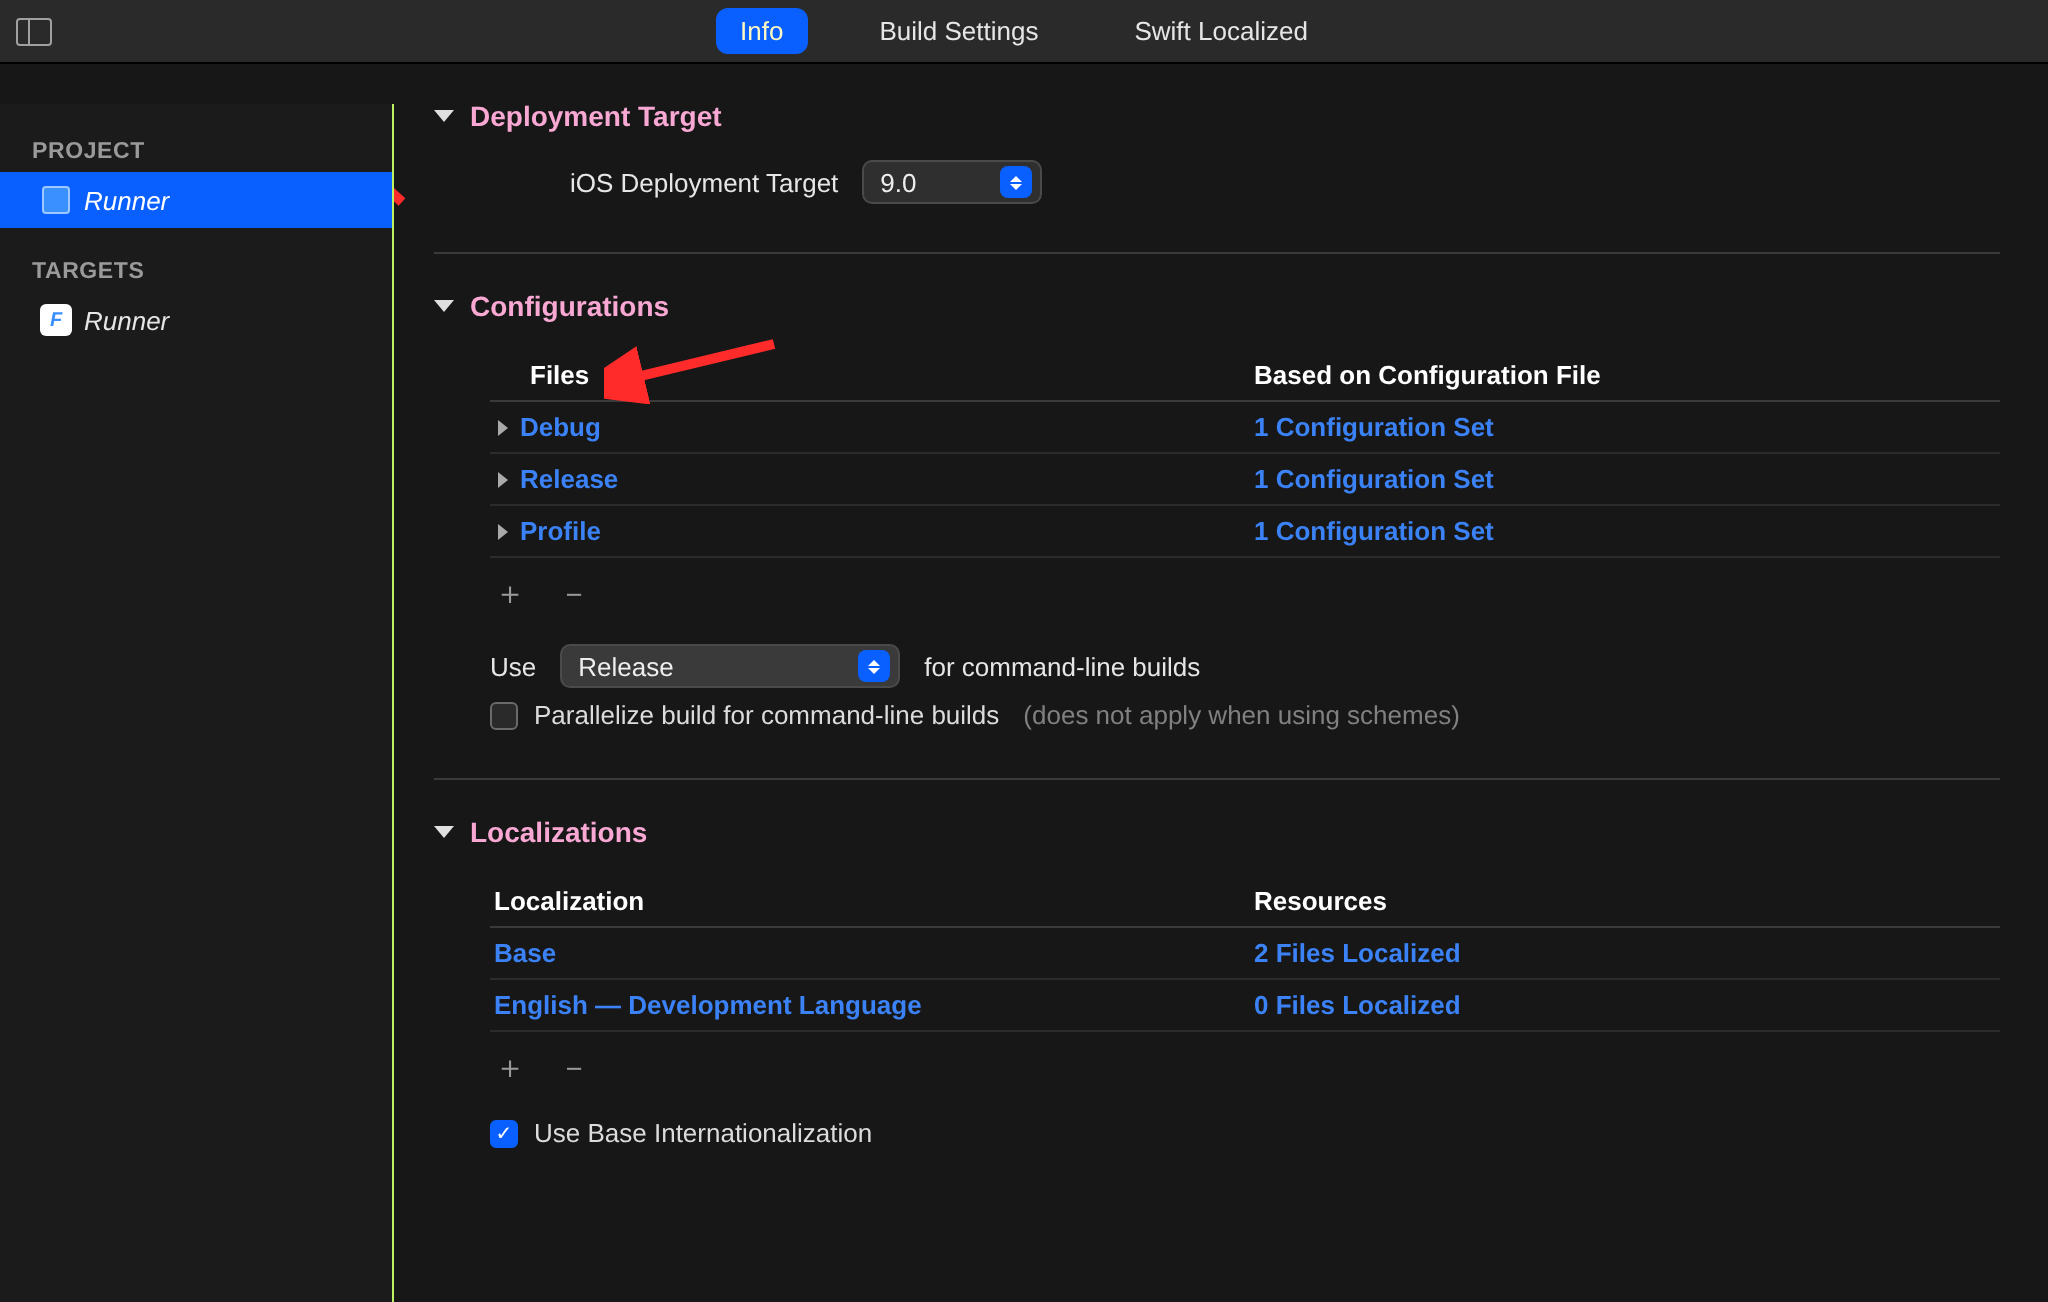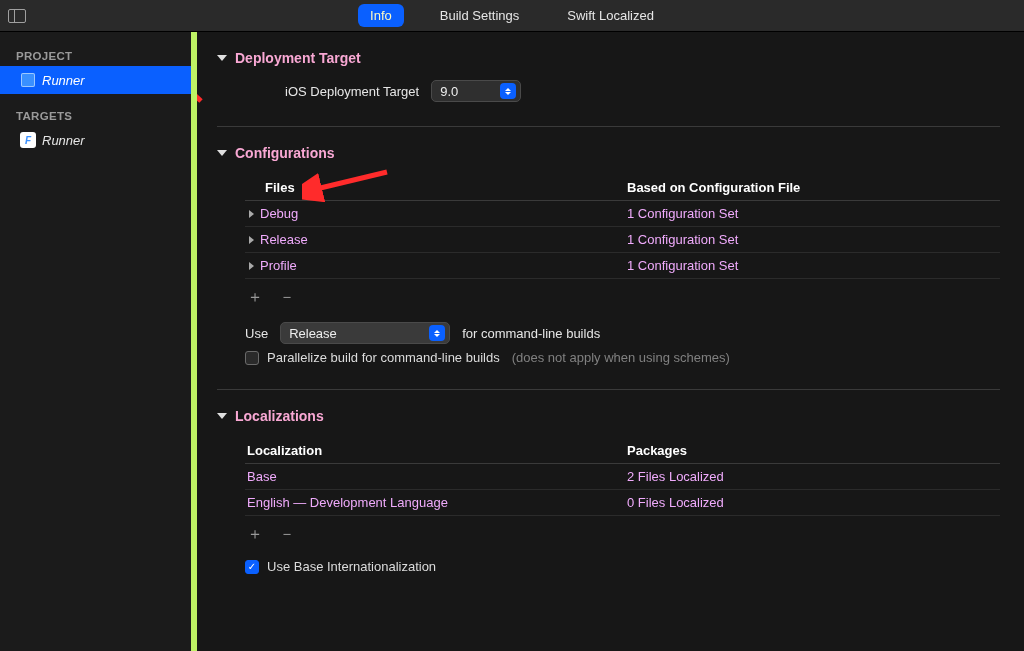--- a/index.html
+++ b/index.html
@@ -52,22 +52,23 @@
     cursor: default;
   }
   .tab.active { background: #0a60ff; color: #fef9c3; }
 
   .workarea { flex: 1; display: flex; min-height: 0; }
 
   
   .navigator {
     width: 197px;
     background: #1b1b1b;
-    border-right: 6px solid #bef264;
+    border-right: 1px solid #bef264;
     padding-top: 14px;
+    margin-top: 20px;
   }
   .nav-header {
     padding: 4px 16px;
     color: #9a9a9a;
     font-size: 11.5px;
     font-weight: 600;
     letter-spacing: .3px;
   }
   .nav-item {
     display: flex; align-items: center;
@@ -134,21 +135,21 @@
   .popup .caret::before { border-bottom: 3px solid #fff; }
   .popup .caret::after  { border-top: 3px solid #fff; }
   .popup-wide { min-width: 170px; background:#3a3a3a; }
 
   .cfg-table { }
   .cfg-header, .cfg-row {
     display: grid; grid-template-columns: 380px 1fr;
     padding: 5px 2px;
   }
   .cfg-header { font-weight: 600; color: #fff; border-bottom: 1px solid #3a3a3a; }
-  .cfg-row { border-bottom: 1px solid #2b2b2b; color: #f0abfc; }
+  .cfg-row { border-bottom: 1px solid #2b2b2b; color: #3b82f6; font-weight: bold; }
   .cfg-name { display: flex; align-items: center; gap: 6px; padding-left: 2px; }
   .chevron-right {
     width: 0; height: 0;
     border-top: 4px solid transparent; border-bottom: 4px solid transparent;
     border-left: 5px solid #aaa;
   }
   .addremove { display: flex; gap: 16px; margin-top: 8px; color: #9a9a9a; font-size: 16px; padding-left: 2px; }
   .addremove span { cursor: default; }
   .hint { color: #808080; }
 
@@ -291,21 +292,21 @@
       </div>
 
       <div class="section">
         <div class="section-head">
           <span class="disclosure"></span>
           <span>Localizations</span>
         </div>
         <div class="indent cfg-table">
           <div class="cfg-header">
             <span>Localization</span>
-            <span>Packages</span>
+            <span>Resources</span>
           </div>
           <div class="cfg-row">
             <span>Base</span>
             <span>2 Files Localized</span>
           </div>
           <div class="cfg-row">
             <span>English — Development Language</span>
             <span>0 Files Localized</span>
           </div>
           <div class="addremove">

